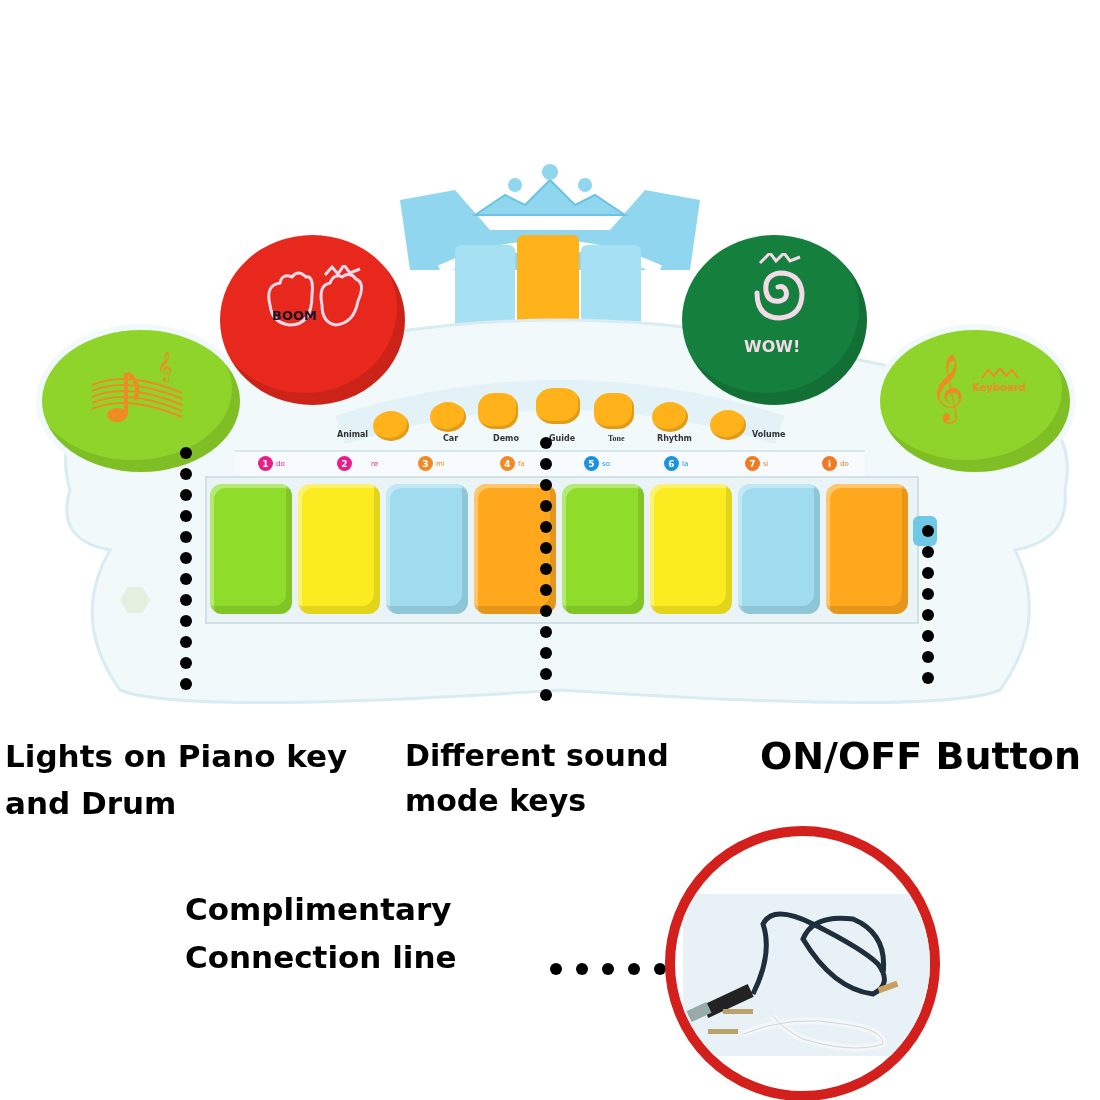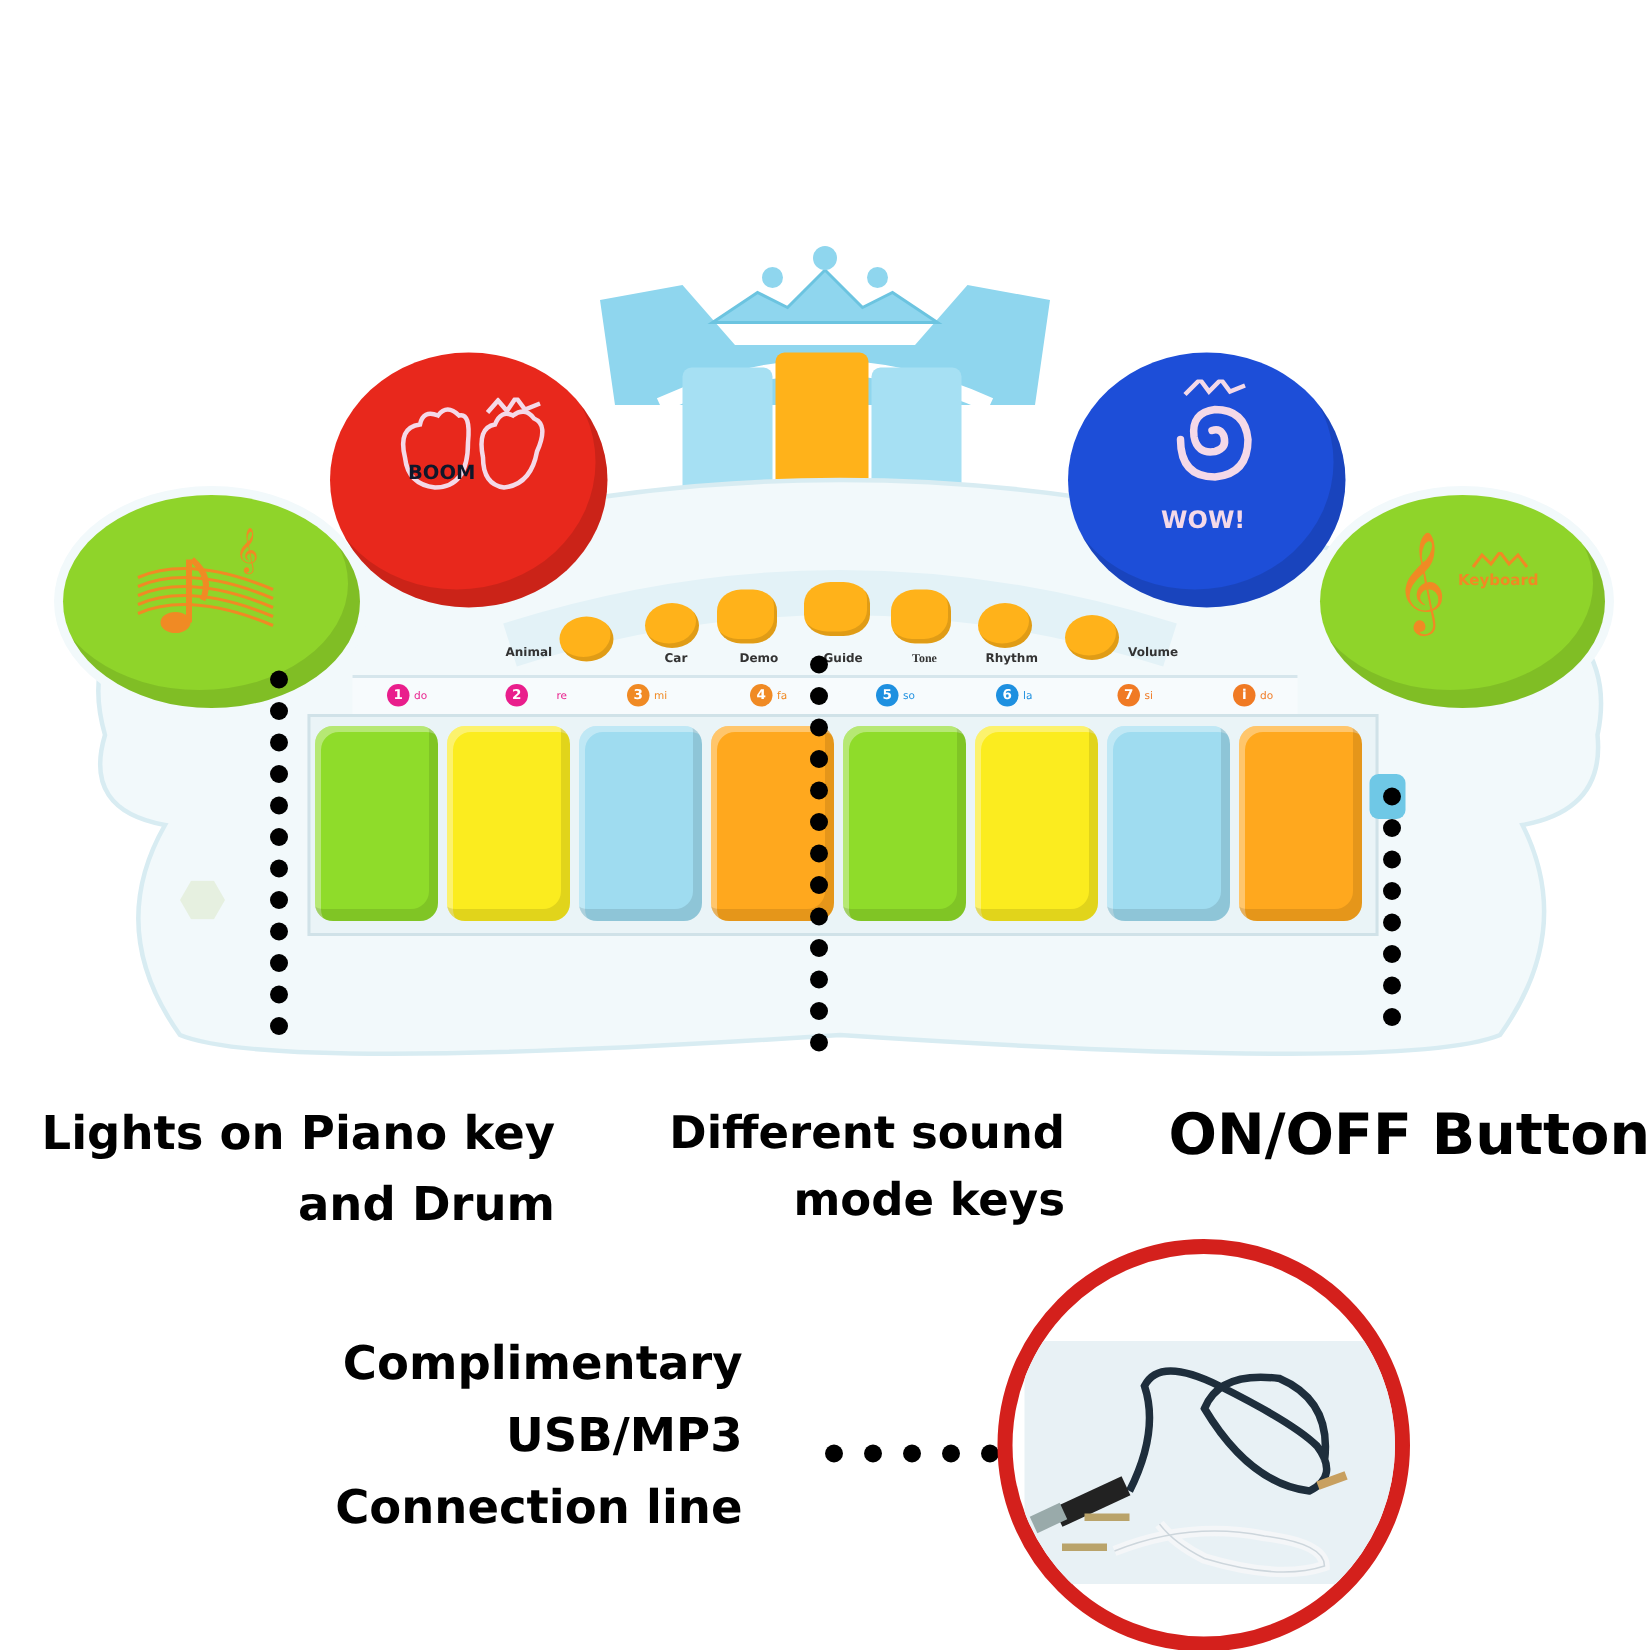--- a/index.html
+++ b/index.html
@@ -1,18 +1,18 @@
 <!DOCTYPE html>
 <html><head>
 <meta charset="utf-8">
 <style>
   html,body{margin:0;padding:0;background:#ffffff;}
   body{width:1100px;height:1100px;position:relative;overflow:hidden;font-family:"DejaVu Sans","Liberation Sans",sans-serif;}
   .abs{position:absolute;}
-  .label{position:absolute;font-weight:bold;color:#000;text-align:right;line-height:1.5;}
+  .label{position:absolute;font-weight:bold;color:#000;text-align:left;line-height:1.5;}
   .dotcol{position:absolute;width:12px;display:flex;flex-direction:column;align-items:center;gap:9px;}
   .dotcol span,.dotrow span{display:block;width:12px;height:12px;border-radius:50%;background:#000;}
   .dotrow{position:absolute;height:12px;display:flex;flex-direction:row;gap:14px;}
   .key{position:absolute;top:484px;width:82px;height:130px;border-radius:12px;box-shadow:inset -6px -8px 0 rgba(0,0,0,0.10), inset 4px 4px 0 rgba(255,255,255,0.35);}
   .mode-btn{position:absolute;background:#ffb21a;border-radius:50%;box-shadow:inset -2px -3px 0 rgba(0,0,0,0.12);}
   .mode-label{position:absolute;font-size:8px;font-weight:bold;color:#333;}
   .note{position:absolute;top:456px;display:flex;align-items:center;gap:3px;font-size:7px;}
   .note .num{width:15px;height:15px;border-radius:50%;color:#fff;font-size:9px;font-weight:bold;display:flex;align-items:center;justify-content:center;}
   .drum-text{position:absolute;font-weight:bold;}
 </style>
@@ -45,21 +45,21 @@
 
   <div class="abs" style="left:220px;top:235px;width:185px;height:170px;background:#e8281c;border-radius:50%;box-shadow:inset -8px -12px 0 rgba(0,0,0,0.12);">
     <svg class="abs" style="left:40px;top:30px;" width="110" height="70" viewBox="0 0 110 70">
       <path d="M10 40 Q5 20 20 18 Q22 8 32 12 Q38 4 46 12 Q54 10 52 30 Q52 60 30 60 Q12 58 10 40 Z" fill="none" stroke="#f4d9e8" stroke-width="3"></path>
       <path d="M62 40 Q58 20 70 18 Q74 8 82 12 Q90 6 96 14 Q106 18 98 36 Q94 58 76 60 Q62 58 62 40 Z" fill="none" stroke="#f4d9e8" stroke-width="3"></path>
       <path d="M65 10 L72 2 L78 9 L84 0 L90 8 L100 4" fill="none" stroke="#f4d9e8" stroke-width="3"></path>
     </svg>
     <span class="drum-text" style="left:52px;top:73px;font-size:13px;color:#0f172a;">BOOM</span>
   </div>
 
-  <div class="abs" style="left:712px;top:235px;width:185px;height:170px;background:#1d4ed8;border-radius:50%;box-shadow:inset -8px -12px 0 rgba(0,0,0,0.12);">
+  <div class="abs" style="left:682px;top:235px;width:185px;height:170px;background:#15803d;border-radius:50%;box-shadow:inset -8px -12px 0 rgba(0,0,0,0.12);">
     <svg class="abs" style="left:60px;top:18px;" width="70" height="80" viewBox="0 0 70 80">
       <path d="M15 40 Q15 65 38 65 Q60 63 60 40 Q58 20 38 20 Q22 22 24 38 Q26 50 38 48 Q46 46 44 38 Q42 32 36 34" fill="none" stroke="#f4d9e8" stroke-width="5" stroke-linecap="round"></path>
       <path d="M18 10 L28 0 L34 8 L42 0 L48 8 L58 4" fill="none" stroke="#f4d9e8" stroke-width="3"></path>
     </svg>
     <span class="drum-text" style="left:62px;top:102px;font-size:16px;color:#f4d9e8;">WOW!</span>
   </div>
 
   <div class="abs" style="left:42px;top:330px;width:198px;height:142px;background:#8fd42a;border-radius:50%;box-shadow:inset -8px -12px 0 rgba(0,0,0,0.10), 0 0 0 6px #f2f9fb;">
     <svg class="abs" style="left:45px;top:15px;" width="110" height="80" viewBox="0 0 110 80">
       <g stroke="#f08a24" stroke-width="2" fill="none">
@@ -199,21 +199,20 @@
   <div>Different sound</div>
   <div>mode keys</div>
 </div>
 
 <div class="label" style="left:760px;top:728px;width:340px;font-size:38px;">
   <div>ON/OFF Button</div>
 </div>
 
 <div class="label" style="left:185px;top:885px;width:310px;font-size:31px;line-height:1.55;">
   <div>Complimentary</div>
-  <div>USB/MP3</div>
   <div>Connection line</div>
 </div>
 
 <div class="dotrow" style="left:550px;top:963px;">
   <span></span>
     <span></span>
     <span></span>
     <span></span>
     <span></span>
     <span></span>

